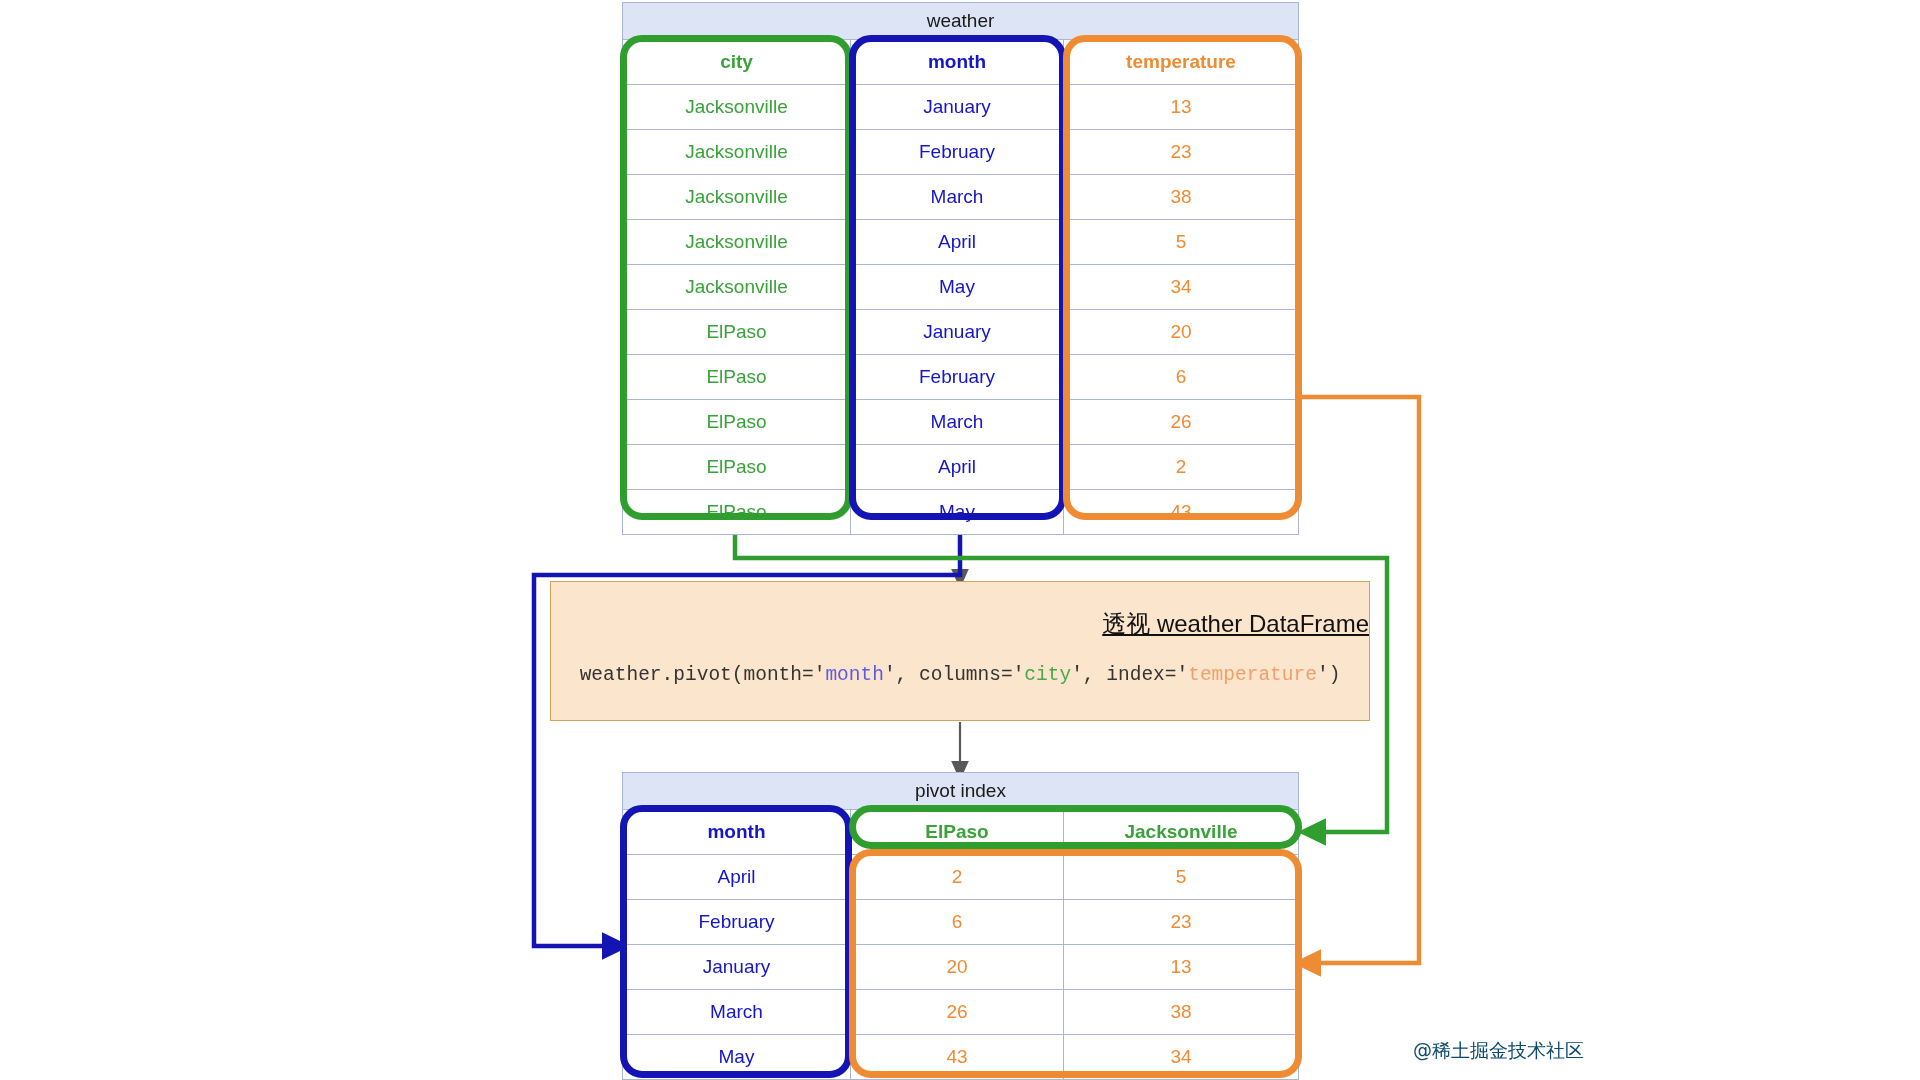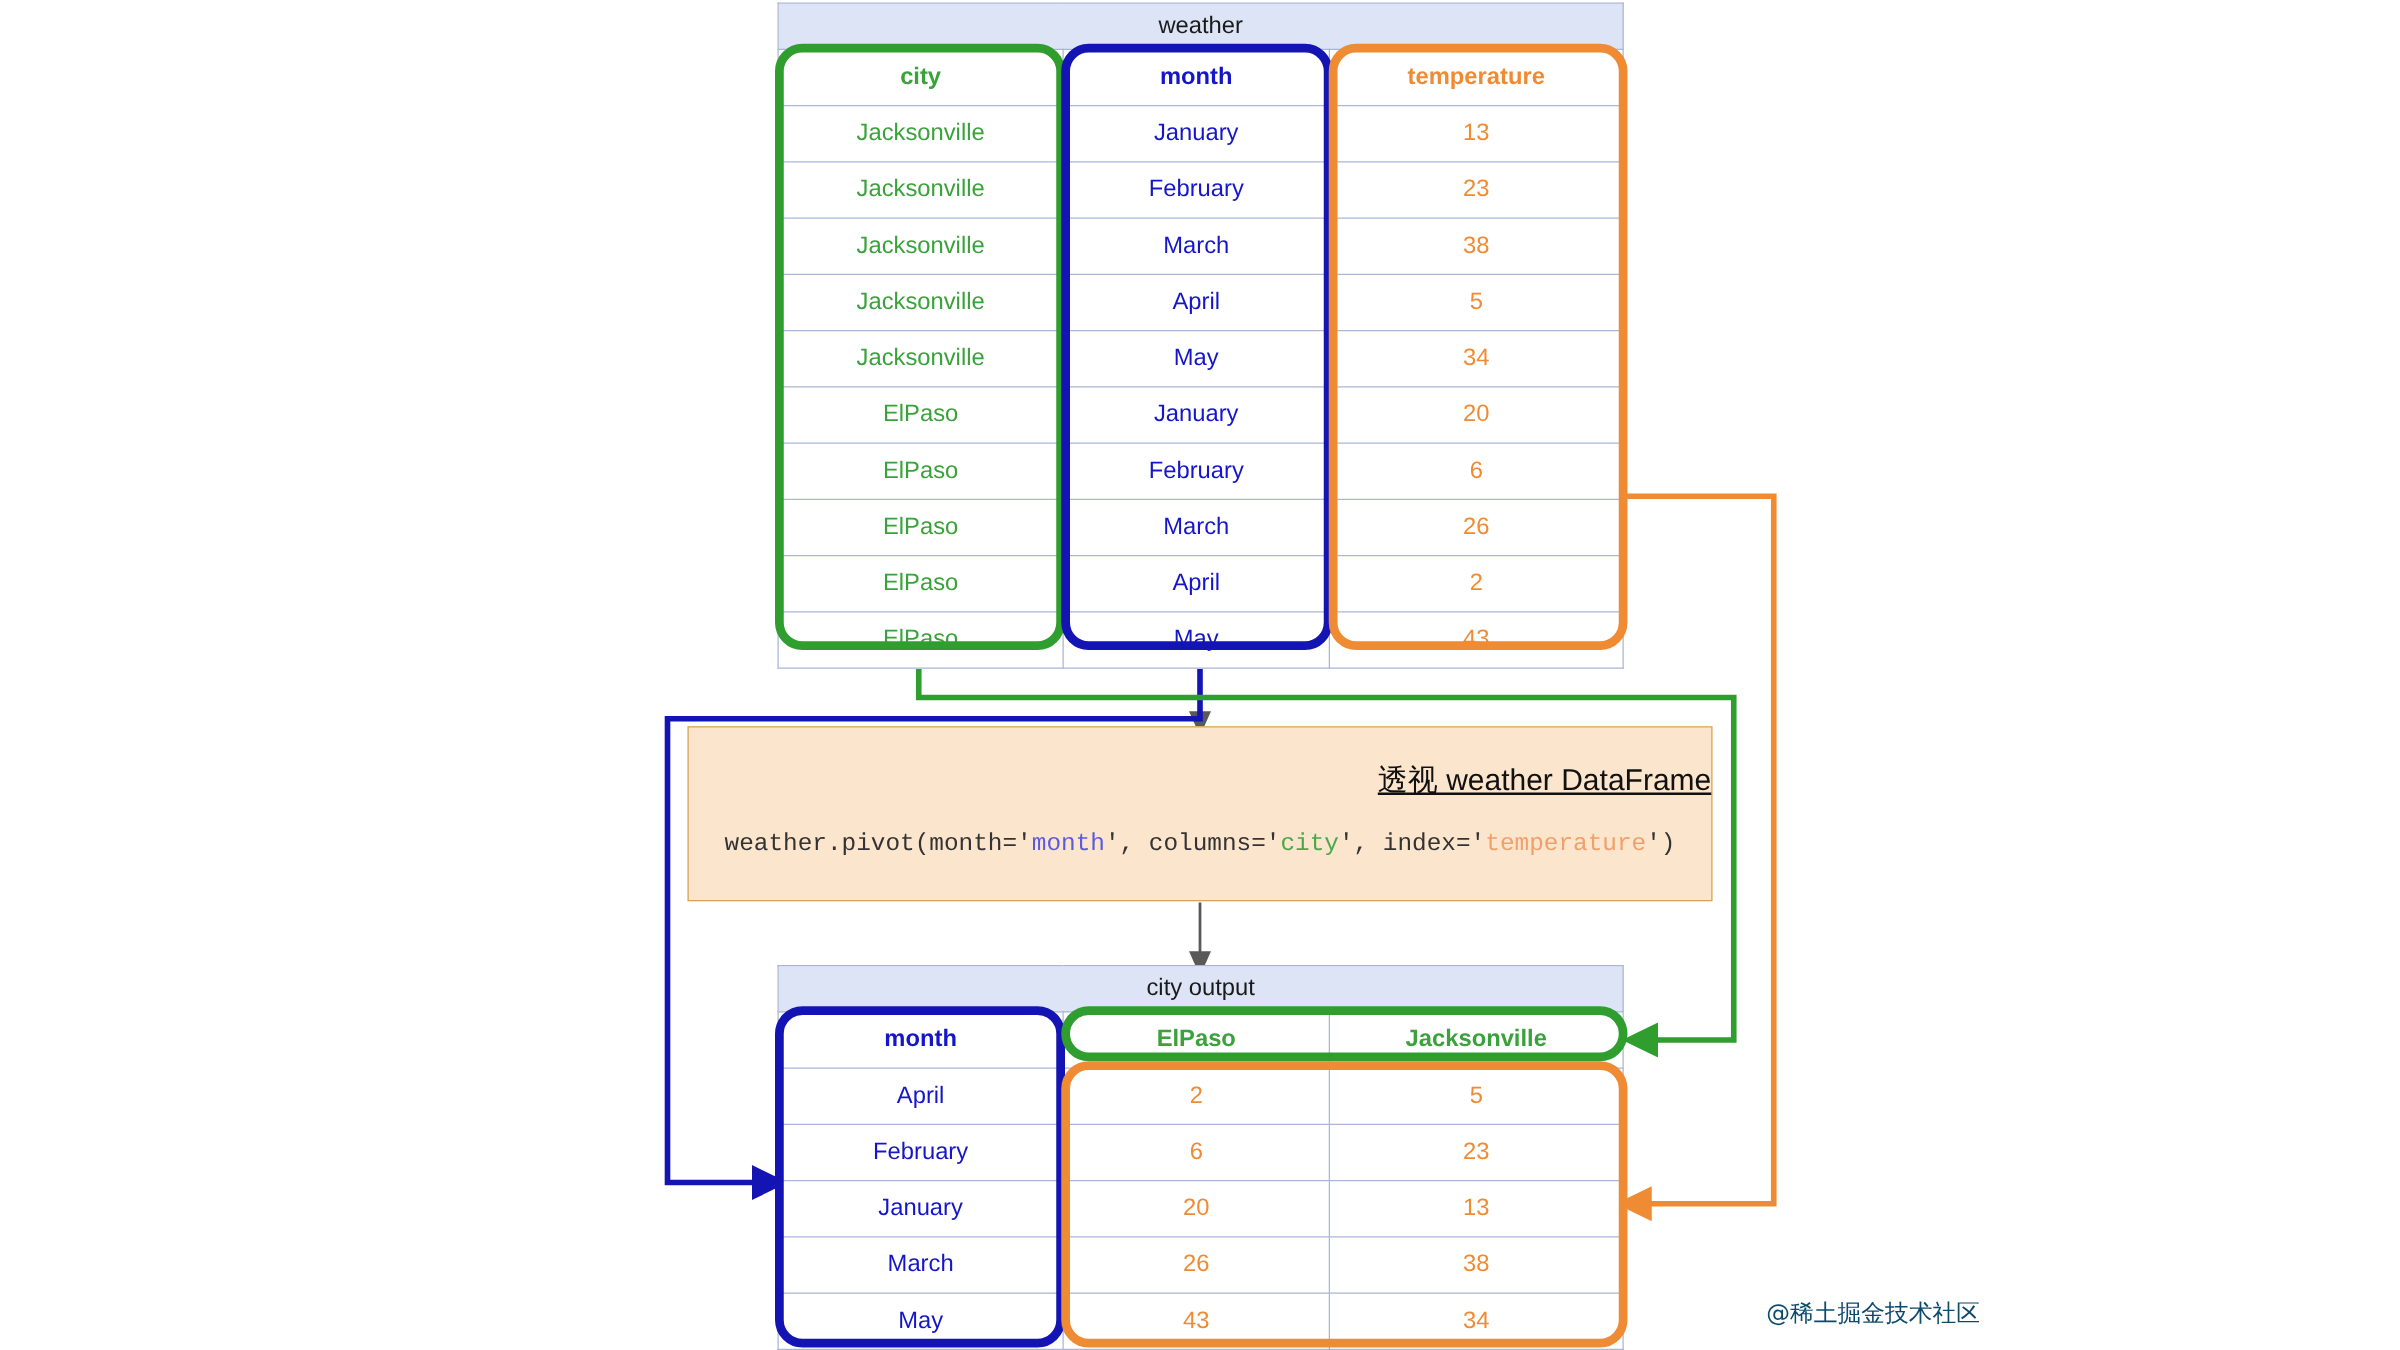--- a/index.html
+++ b/index.html
@@ -203,21 +203,21 @@
   </div>
 
   <table class="df" id="tbl-pivot" style="left:610px; top:772px; width:676px;">
     <colgroup>
         <col style="width:228px">
         <col style="width:213px">
         <col style="width:235px">
       </colgroup>
     <tbody>
       <tr>
-        <td class="caption" colspan="3">city output</td>
+        <td class="caption" colspan="3">pivot index</td>
       </tr>
       <tr>
         <td class="hdr c-month">month</td>
         <td class="hdr c-city">ElPaso</td>
         <td class="hdr c-city">Jacksonville</td>
       </tr>
       <tr>
         <td class="c-month">April</td>
         <td class="c-temp">2</td>
         <td class="c-temp">5</td>

